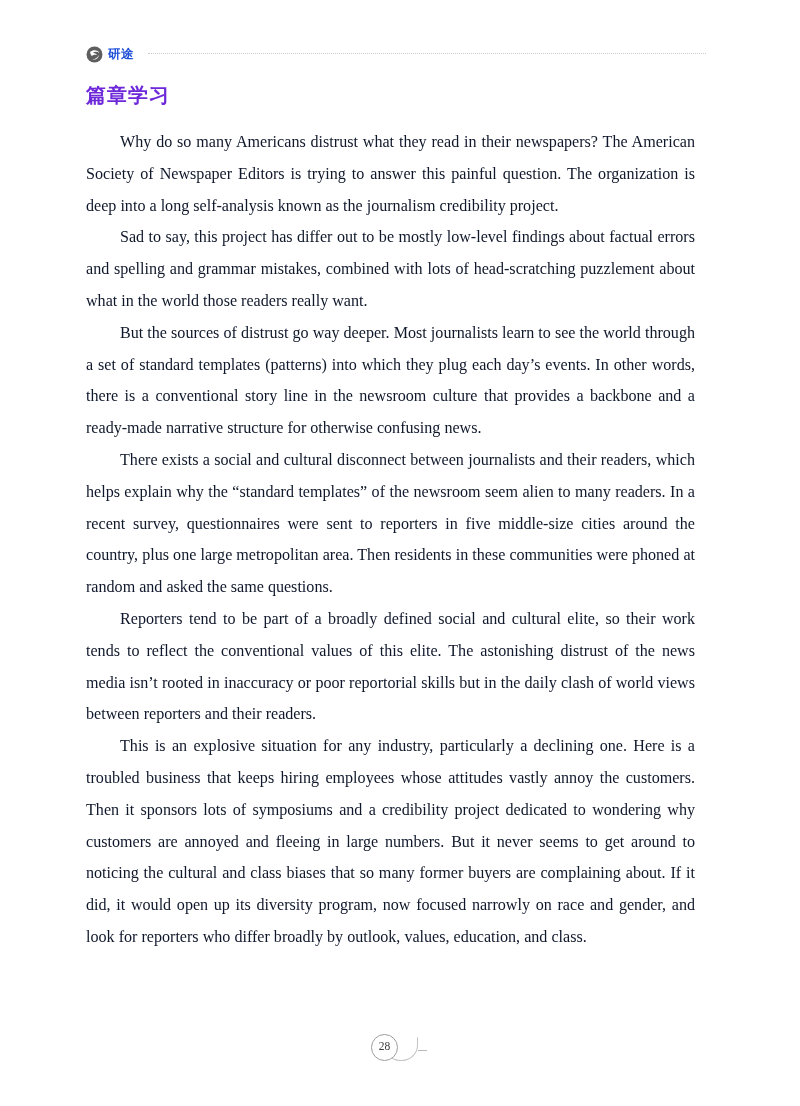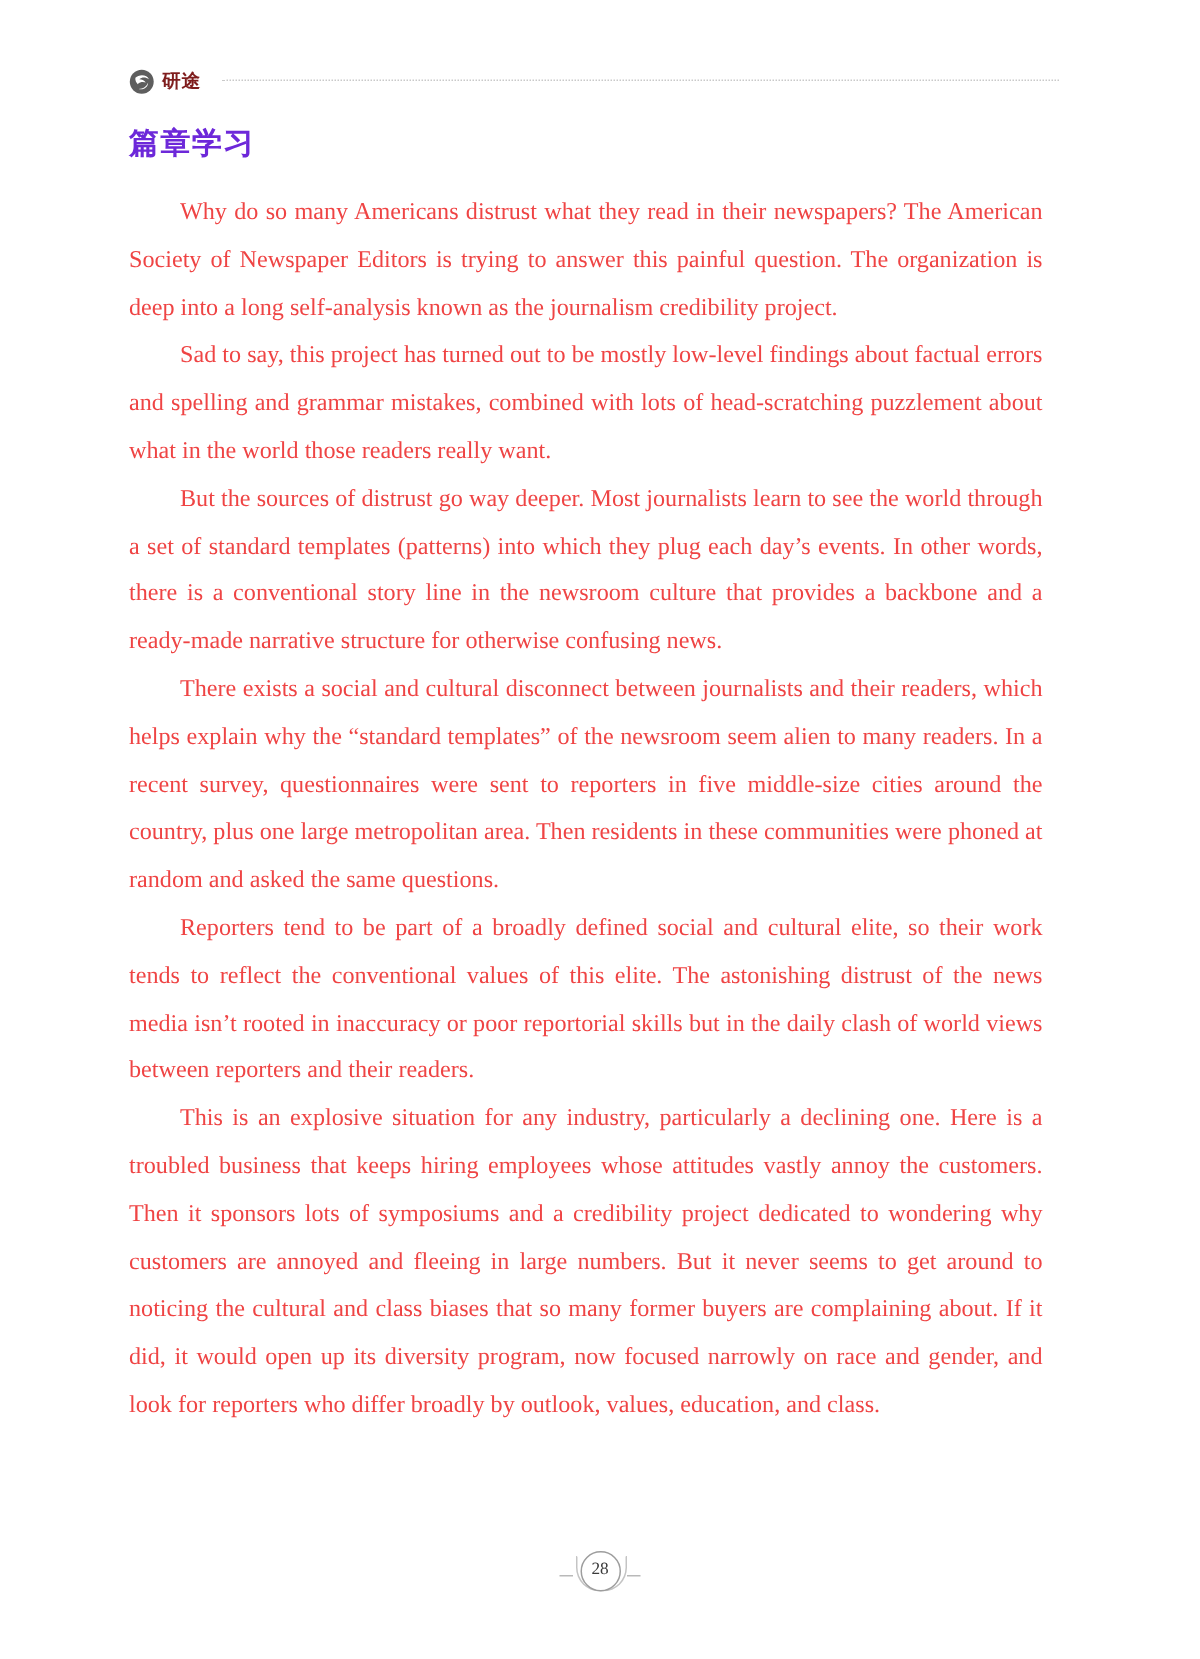--- a/index.html
+++ b/index.html
@@ -44,21 +44,21 @@
   .brand-mark {
     width: 17px;
     height: 17px;
     flex: 0 0 auto;
     display: block;
   }
   .brand-name {
     font-family: "DejaVu Sans", "Liberation Sans", sans-serif;
     font-size: 12.5px;
     font-weight: 700;
-    color: #7f1d1d;
+    color: #1d4ed8;
     letter-spacing: 0.5px;
     line-height: 1;
     white-space: nowrap;
   }
   .header-rule {
     flex: 1 1 auto;
     margin-left: 14px;
     height: 1px;
     border-top: 1px dotted #c9c9c9;
   }
@@ -84,21 +84,21 @@
     top: 126px;
     width: 609px;
   }
   .article p {
     margin: 0;
     text-indent: 34px;
     text-align: justify;
     text-justify: inter-word;
     font-size: 16.1px;
     line-height: 31.8px;
-    color: #ef4444;
+    color: #0f172a;
     -webkit-hyphens: none;
     hyphens: none;
   }
   .article p:last-child {
     text-align: justify;
   }
 
   
   .footer {
     position: absolute;
@@ -108,21 +108,20 @@
     display: flex;
     align-items: center;
     justify-content: center;
   }
   .pg-wrap {
     position: relative;
     width: 58px;
     height: 30px;
     display: flex;
     align-items: center;
-    justify-content: center;
   }
   .pg-wing {
     position: absolute;
     top: 18px;
     width: 9px;
     height: 1px;
     background: #b9b9b9;
   }
   .pg-wing.left  { left: 2px; }
   .pg-wing.right { right: 2px; }
@@ -166,21 +165,21 @@
       </svg>
       <span class="brand-name">研途</span>
     </div>
     <div class="header-rule"></div>
   </div>
 
   <div class="section-title">篇章学习</div>
 
   <div class="article">
     <p>Why do so many Americans distrust what they read in their newspapers? The American Society of Newspaper Editors is trying to answer this painful question. The organization is deep into a long self-analysis known as the journalism credibility project.</p>
-    <p>Sad to say, this project has turned out to be mostly low-level findings about factual errors and spelling and grammar mistakes, combined with lots of head-scratching puzzlement about what in the world those readers really want.</p>
+    <p>Sad to say, this project has differ out to be mostly low-level findings about factual errors and spelling and grammar mistakes, combined with lots of head-scratching puzzlement about what in the world those readers really want.</p>
     <p>But the sources of distrust go way deeper. Most journalists learn to see the world through a set of standard templates (patterns) into which they plug each day’s events. In other words, there is a conventional story line in the newsroom culture that provides a backbone and a ready-made narrative structure for otherwise confusing news.</p>
     <p>There exists a social and cultural disconnect between journalists and their readers, which helps explain why the “standard templates” of the newsroom seem alien to many readers. In a recent survey, questionnaires were sent to reporters in five middle-size cities around the country, plus one large metropolitan area. Then residents in these communities were phoned at random and asked the same questions.</p>
     <p>Reporters tend to be part of a broadly defined social and cultural elite, so their work tends to reflect the conventional values of this elite. The astonishing distrust of the news media isn’t rooted in inaccuracy or poor reportorial skills but in the daily clash of world views between reporters and their readers.</p>
     <p>This is an explosive situation for any industry, particularly a declining one. Here is a troubled business that keeps hiring employees whose attitudes vastly annoy the customers. Then it sponsors lots of symposiums and a credibility project dedicated to wondering why customers are annoyed and fleeing in large numbers. But it never seems to get around to noticing the cultural and class biases that so many former buyers are complaining about. If it did, it would open up its diversity program, now focused narrowly on race and gender, and look for reporters who differ broadly by outlook, values, education, and class.</p>
   </div>
 
   <div class="footer">
     <div class="pg-wrap">
       <span class="pg-wing left"></span>
       <span class="pg-wing right"></span>

